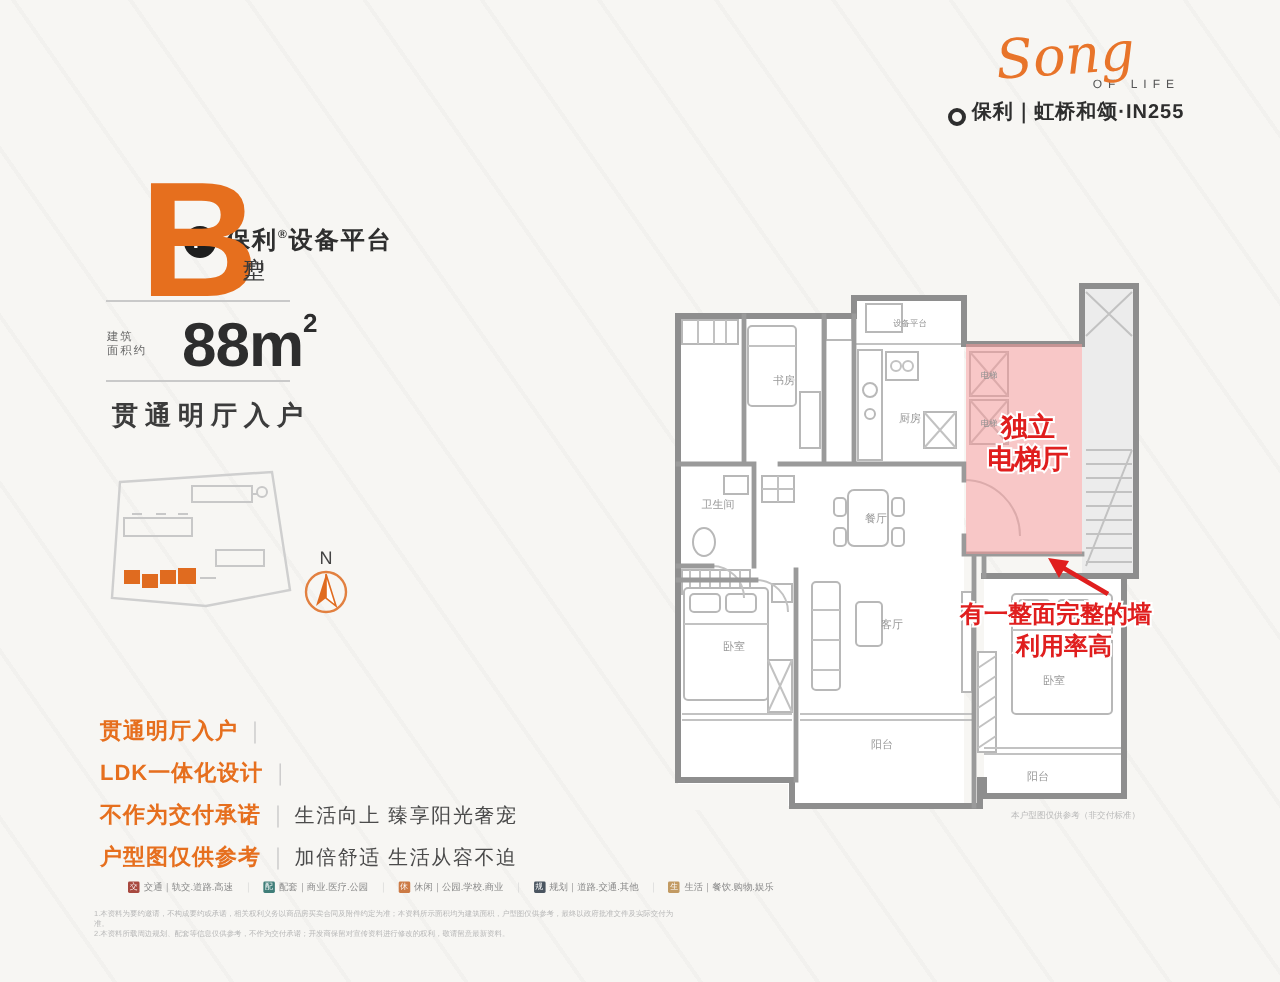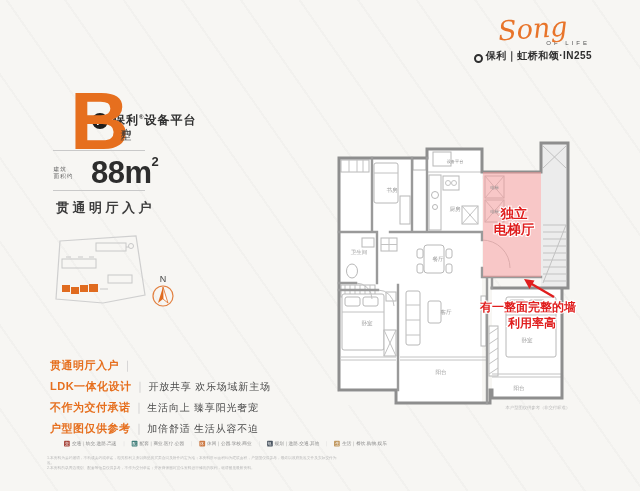--- a/index.html
+++ b/index.html
@@ -119,21 +119,20 @@
   </svg>
 
   <div id="features" class="abs">
     <div class="feat">
       <span class="t">贯通明厅入户</span>
       <span class="s">｜</span>
     </div>
     <div class="feat">
       <span class="t">LDK一体化设计</span>
       <span class="s">｜</span>
-      <span class="d">开放共享 欢乐场域新主场</span>
     </div>
     <div class="feat">
       <span class="t">不作为交付承诺</span>
       <span class="s">｜</span>
       <span class="d">生活向上 臻享阳光奢宠</span>
     </div>
     <div class="feat">
       <span class="t">户型图仅供参考</span>
       <span class="s">｜</span>
       <span class="d">加倍舒适 生活从容不迫</span>

